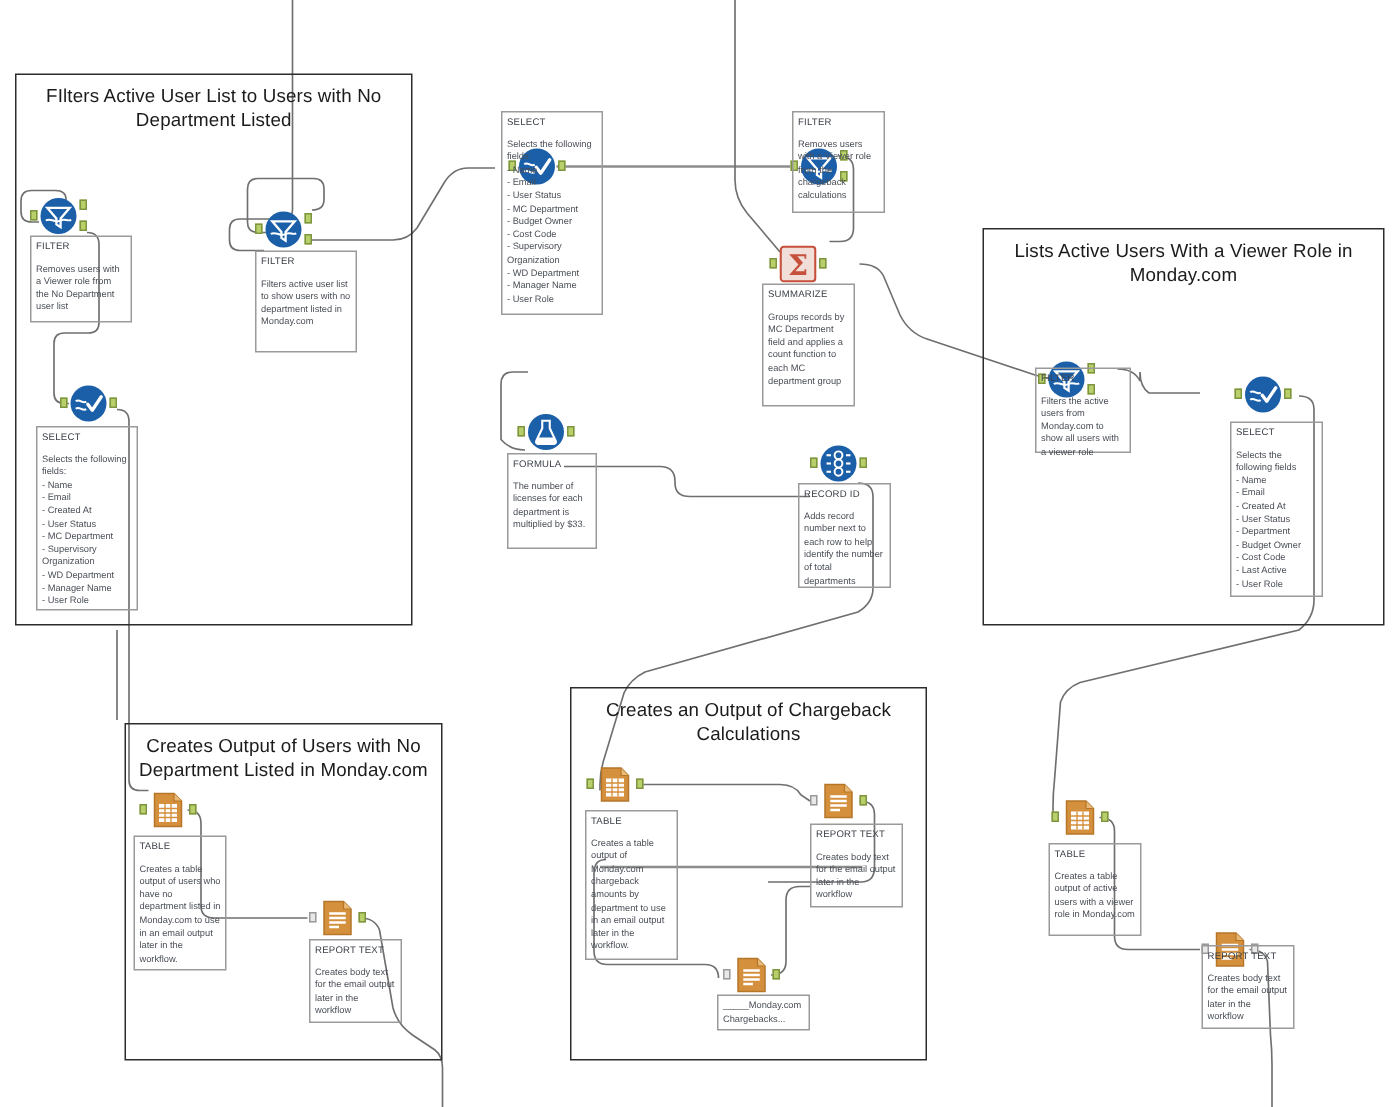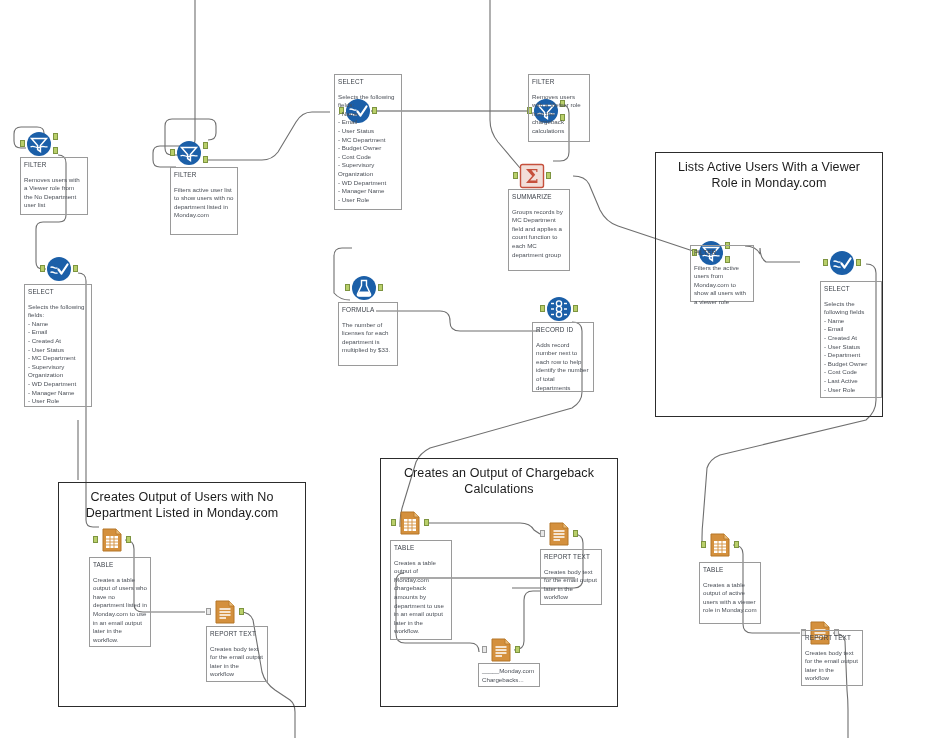--- a/index.html
+++ b/index.html
@@ -88,27 +88,30 @@
 
     <path d="M514,650 Q524,650 524,641 L524,600 Q524,591 533,591 L540,591"></path>
 
     <path d="M733,545 Q743,545 743,554 L743,624 Q743,633 752,633 L800,633"></path>
 
     <path d="M833,633 Q843,633 845,641 L847,690 Q848,700 848,710 L848,738"></path>
 
     <path d="M78,420 L78,480"></path>
   </svg>
 
-
-
-  <div class="container" style="left:655px;top:152px;width:228px;height:265px;">
+  <div class="container" style="left:10px;top:49px;width:265px;height:368px;">
+    <div class="container-title">FIlters Active User List to Users with No Department Listed</div>
+  </div>
+
+
+  <div class="container" style="left:655px;top:152px;width:268px;height:265px;">
     <div class="container-title">Lists Active Users With a Viewer Role in Monday.com</div>
   </div>
 
-  <div class="container" style="left:58px;top:482px;width:248px;height:225px;">
+  <div class="container" style="left:83px;top:482px;width:212px;height:225px;">
     <div class="container-title">Creates Output of Users with No Department Listed in Monday.com</div>
   </div>
 
   <div class="container" style="left:380px;top:458px;width:238px;height:249px;">
     <div class="container-title">Creates an Output of Chargeback Calculations</div>
   </div>
 
 
   <div class="tool" style="left:26px;top:131px;">
     <span class="anchor a-in"></span>

